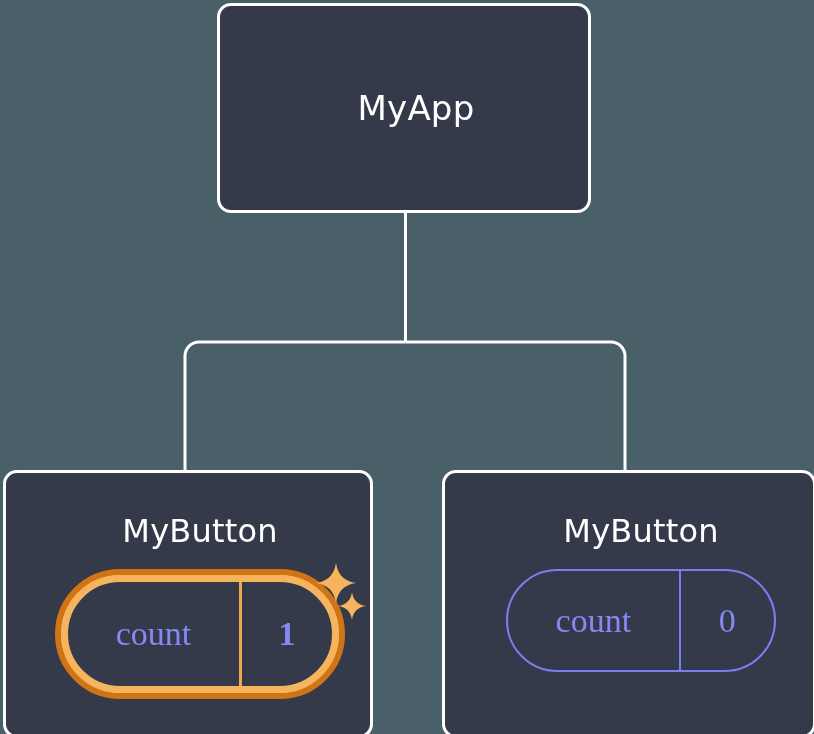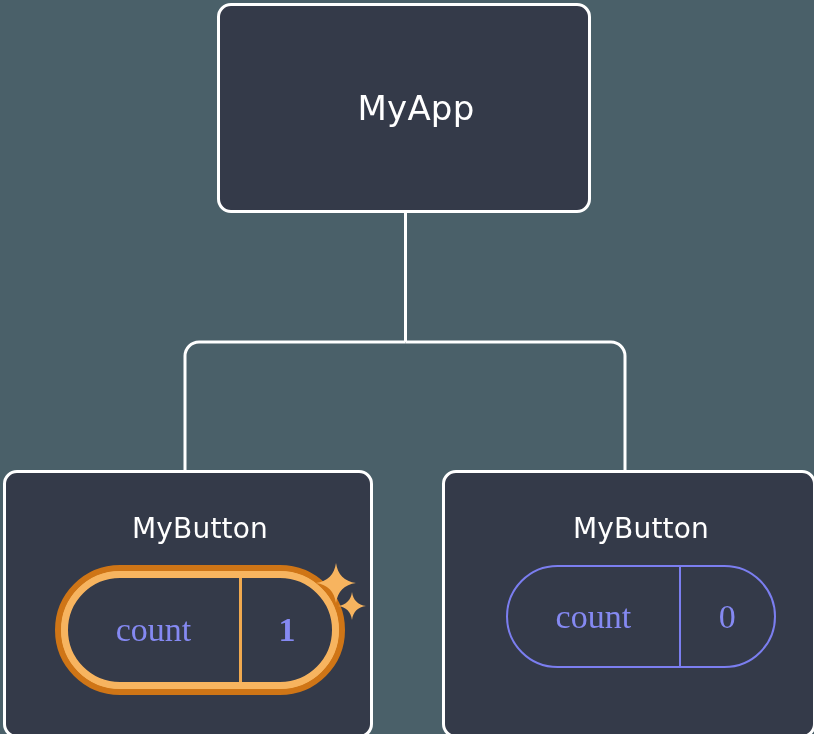--- a/index.html
+++ b/index.html
@@ -59,21 +59,21 @@
   #node-child-right {
     left: 442px;
     top: 470px;
     width: 374px;
     height: 268px;
     padding-top: 42px;
   }
 
   .node-title {
     color: #ffffff;
-    font-size: 28px;
+    font-size: 32px;
     font-weight: 400;
     letter-spacing: 0.2px;
     line-height: 1;
   }
   #node-root .node-title {
     font-size: 34px;
   }
 
   
   .pill-wrap {

